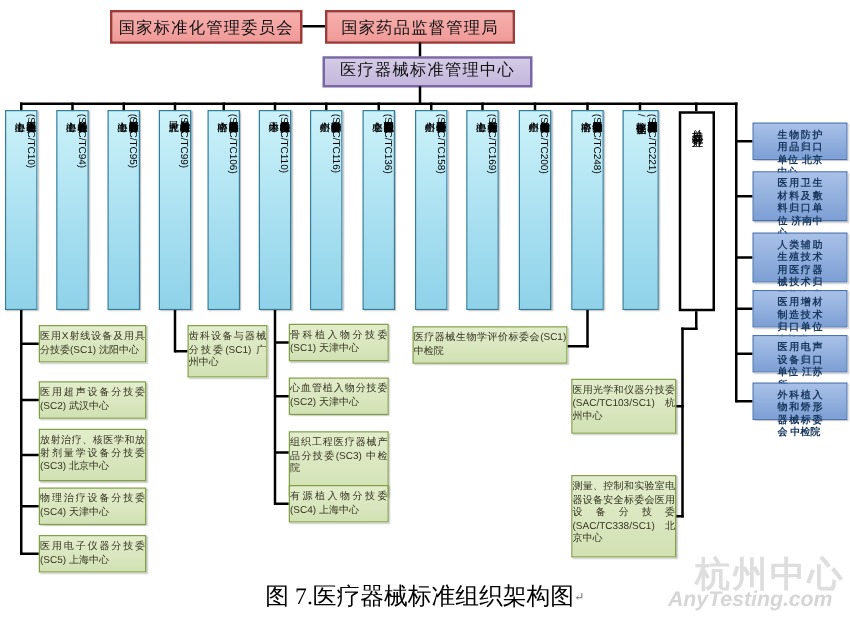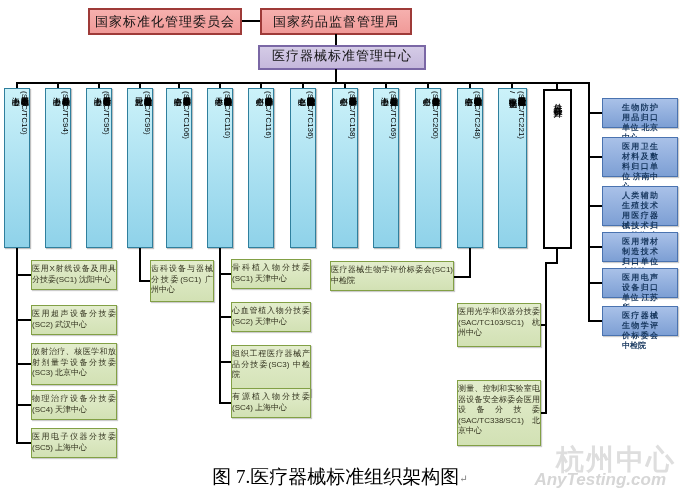--- a/index.html
+++ b/index.html
@@ -203,21 +203,21 @@
   <div class="b blu" style="left:602px;top:186px;width:76px;height:40px">
     <span>人类辅助生殖技术用医疗器械技术归口单位 中检院</span>
   </div>
   <div class="b blu" style="left:602px;top:232px;width:76px;height:30px">
     <span>医用增材制造技术归口单位 中检院</span>
   </div>
   <div class="b blu" style="left:602px;top:268px;width:76px;height:30px">
     <span>医用电声设备归口单位 江苏所</span>
   </div>
   <div class="b blu" style="left:602px;top:306px;width:76px;height:30px">
-    <span>医疗器械生物学评价标委会 中检院</span>
+    <span>外科植入物和矫形器械标委会 中检院</span>
   </div>
 
   <div class="caption">
     <span>图 7.医疗器械标准组织架构图</span><span class="mark">↵</span>
   </div>
 
   <div class="wm-cn">杭州中心</div>
   <div class="wm-en">AnyTesting.com</div>
 
 </div>

